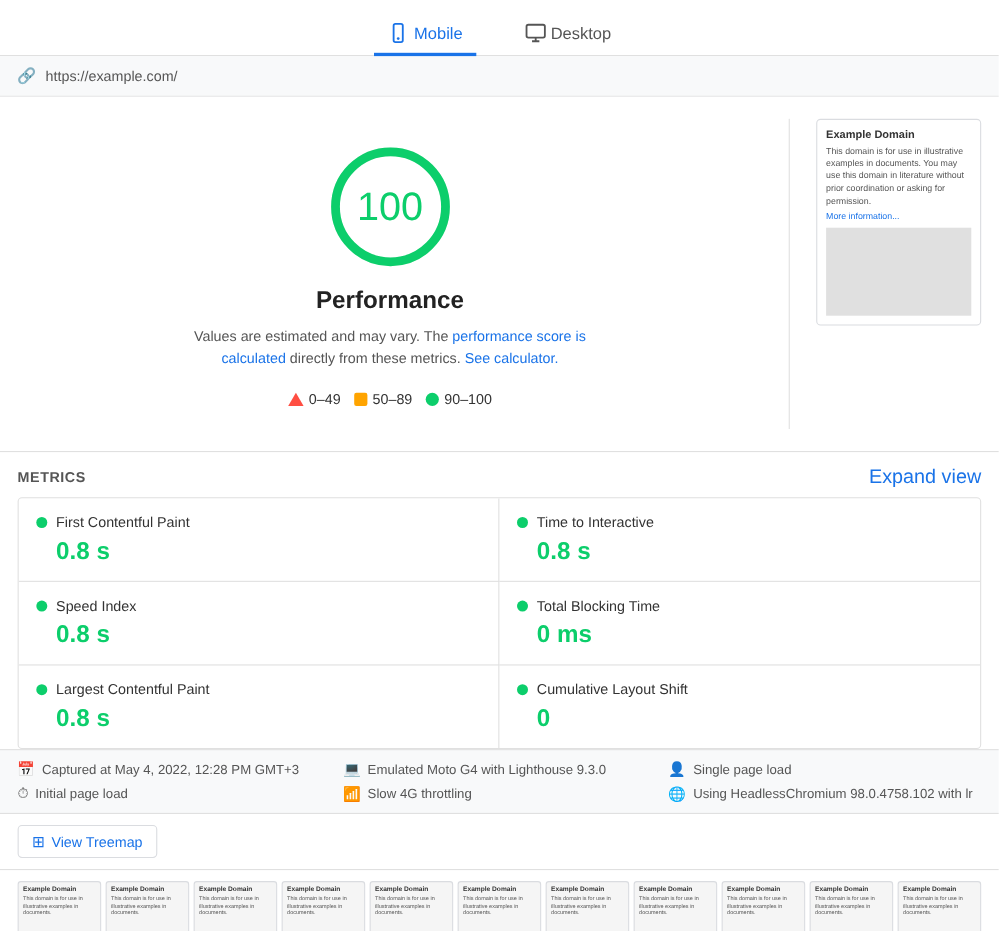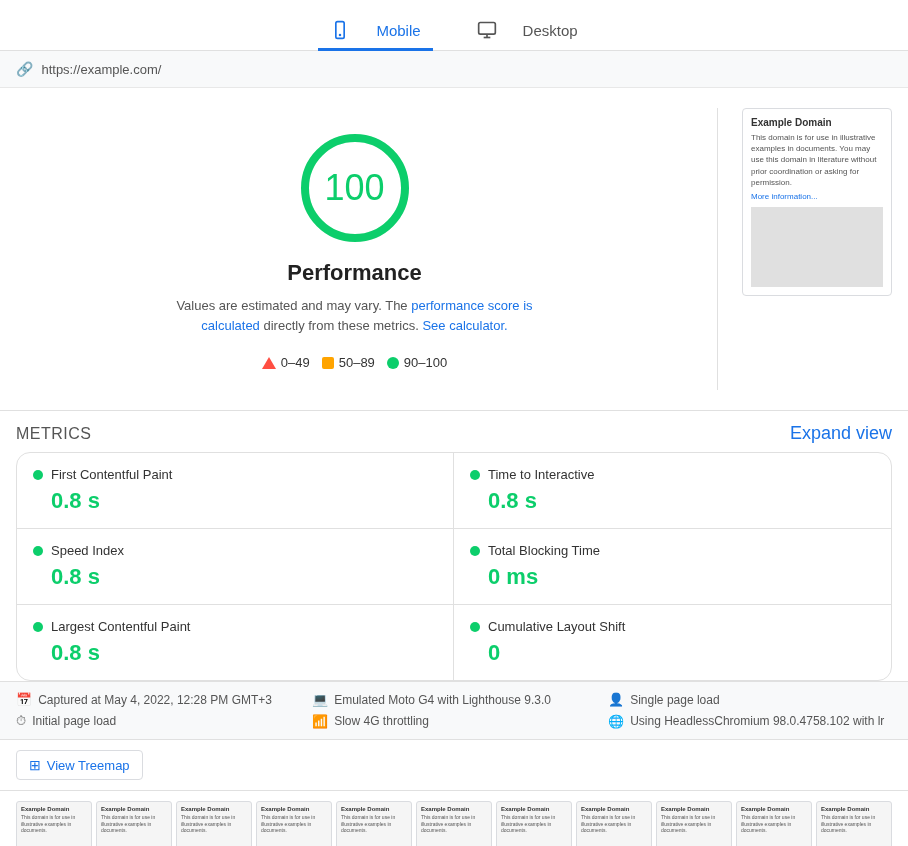--- a/index.html
+++ b/index.html
@@ -10,21 +10,21 @@
       display: flex;
       justify-content: center;
       gap: 32px;
       padding: 12px 0 0;
       border-bottom: 1px solid #e0e0e0;
       background: #fff;
     }
     .tab {
       display: flex;
       align-items: center;
-      gap: 26px;
+      gap: 4px;
       padding: 8px 12px;
       cursor: pointer;
       color: #555;
       font-size: 15px;
       border-bottom: 3px solid transparent;
       margin-bottom: -1px;
     }
     .tab.active {
       color: #1a73e8;
       border-bottom: 3px solid #1a73e8;
@@ -179,38 +179,38 @@
       border-top: 1px solid #e0e0e0;
       padding: 0 16px;
     }
     .metrics-header {
       display: flex;
       justify-content: space-between;
       align-items: center;
       padding: 12px 0 8px;
     }
     .metrics-label {
-      font-size: 16px;
-      font-weight: normal;
+      font-size: 13px;
+      font-weight: bold;
       color: #555;
       letter-spacing: 0.5px;
     }
     .expand-view {
       font-size: 18px;
       color: #1a73e8;
       cursor: pointer;
       text-decoration: none;
     }
 
     
     .metrics-grid {
       display: grid;
       grid-template-columns: 1fr 1fr;
       border: 1px solid #e0e0e0;
-      border-radius: 14px;
+      border-radius: 4px;
       overflow: hidden;
     }
     .metric-cell {
       padding: 14px 16px;
       border-bottom: 1px solid #e0e0e0;
       border-right: 1px solid #e0e0e0;
     }
     .metric-cell:nth-child(even) {
       border-right: none;
     }

